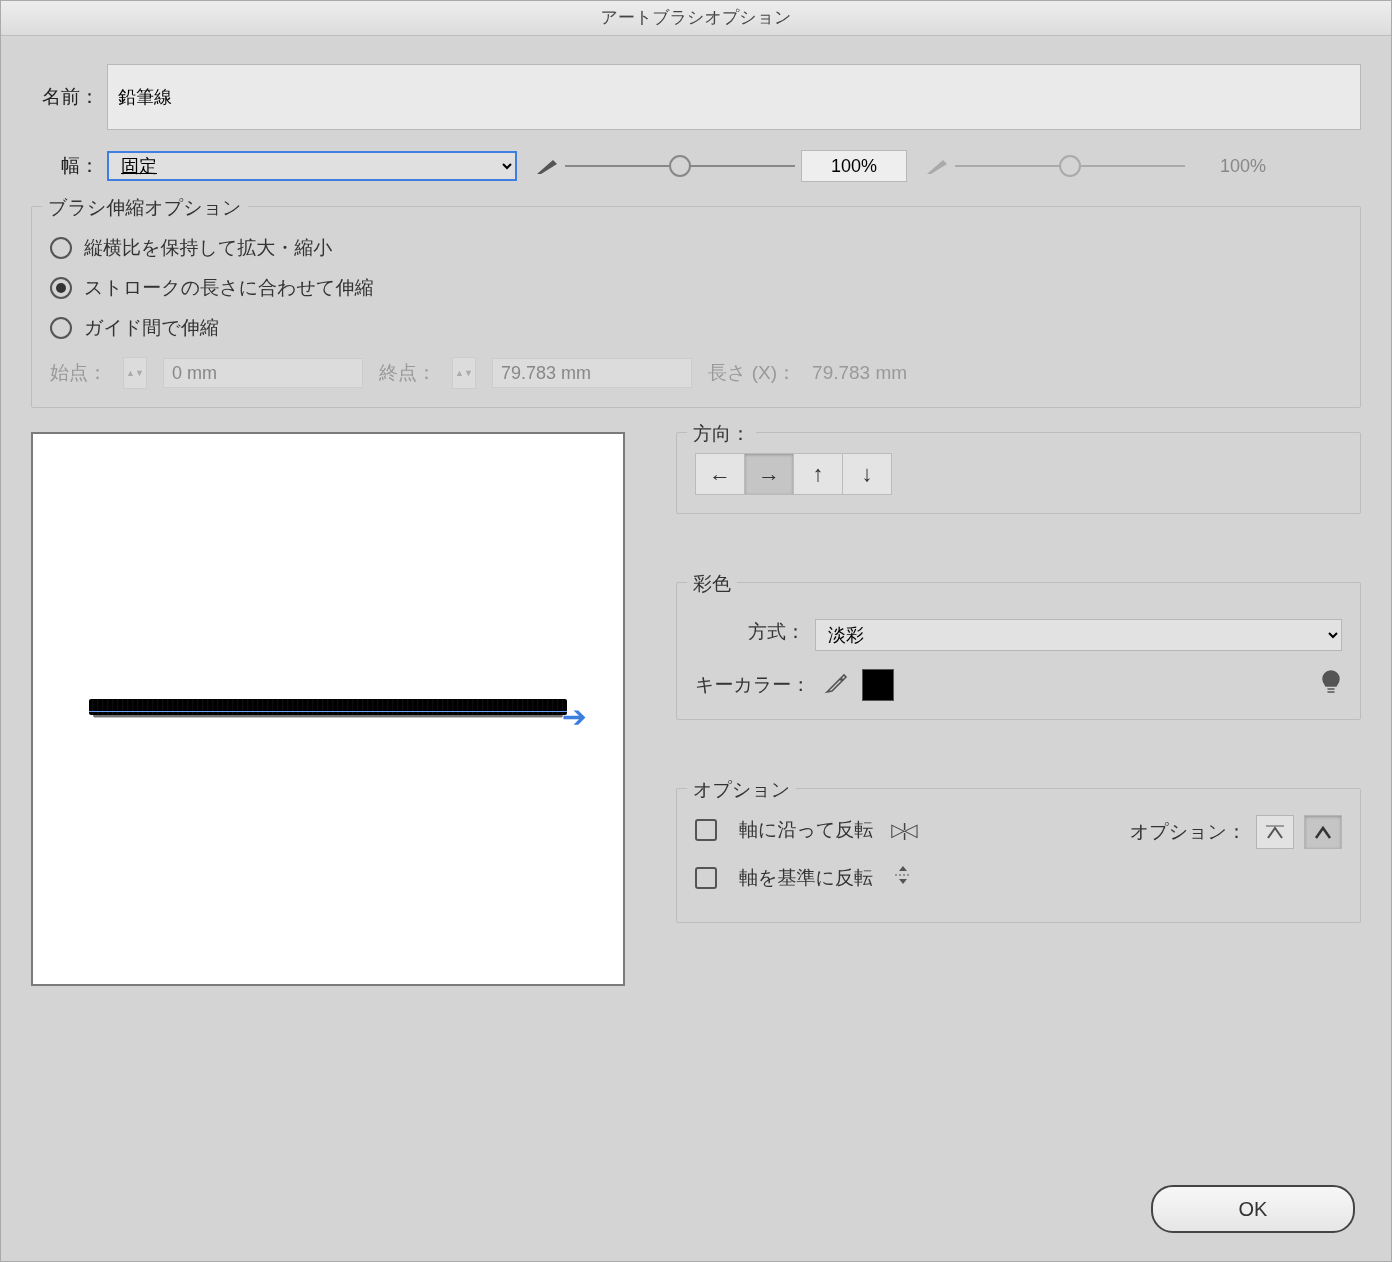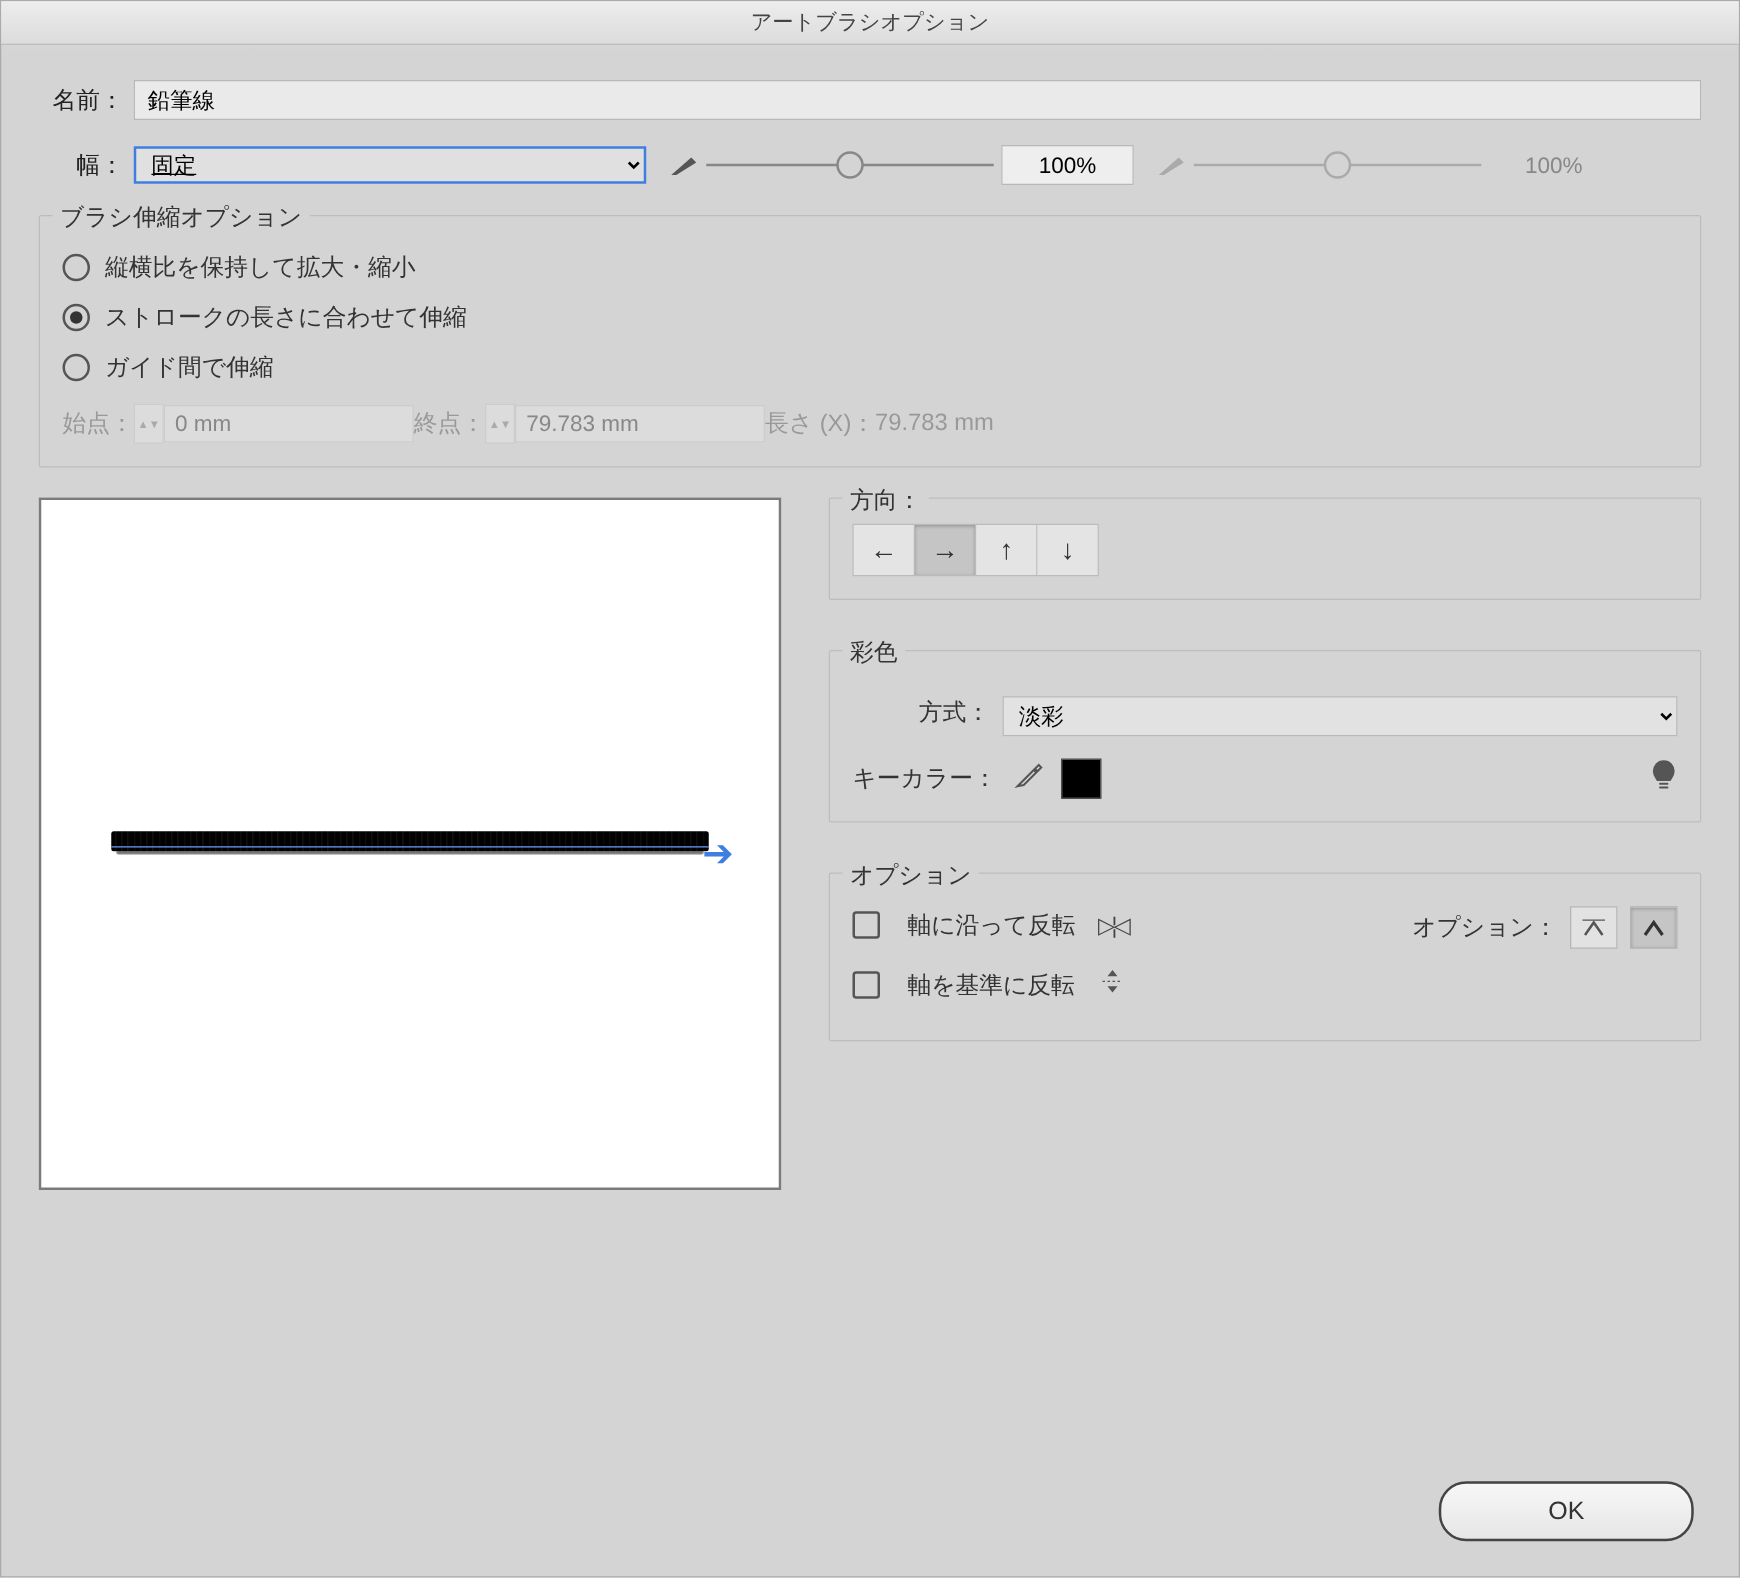--- a/index.html
+++ b/index.html
@@ -44,21 +44,21 @@
   text-align: right;
   margin-right: 8px;
   font-size: 19px;
   color: #222;
 }
 input.text {
   flex: 1;
   height: 30px;
   border: 1px solid #b8b8b8;
   background: #eaeaea;
-  padding: 0 10px;
+  padding: 17px 10px;
   font-size: 18px;
 }
 select.combo {
   height: 30px;
   border: 2px solid #3d7ee0;
   background: #e0e0e0;
   padding: 0 8px;
   font-size: 18px;
   width: 410px;
   box-sizing: border-box;
@@ -118,21 +118,21 @@
   display:flex; align-items:center; margin: 8px 0 14px 0; font-size: 19px;
 }
 .radio {
   width: 18px; height:18px; border: 2px solid #555; border-radius:50%; margin-right: 12px; display:inline-flex; align-items:center; justify-content:center;
 }
 .radio.checked::after { content:""; width: 10px; height:10px; background:#333; border-radius:50%; }
 .check {
   width: 18px; height:18px; border: 2px solid #555; border-radius:3px; margin-right: 10px; display:inline-block;
 }
 .guide-row {
-  display:flex; align-items:center; margin-top: 16px; color:#999; font-size:19px;
+  display:flex; align-items:center; gap: 16px; margin-top: 16px; color:#999; font-size:19px;
 }
 .guide-row .num-field.disabled { width: 200px; text-align:left; padding:0 8px; height:30px; box-sizing:border-box; border:1px solid #ccc; background:#dcdcdc;}
 .stepper {
   width: 22px; height: 30px; border:1px solid #ccc; background:#dcdcdc; display:flex; flex-direction:column; justify-content:space-around; align-items:center; font-size:9px; color:#aaa;
 }
 
 .lower {
   display: flex;
   gap: 38px;
 }
@@ -157,21 +157,21 @@
   box-shadow: 0 6px 0 -4px rgba(0,0,0,0.4), 0 8px 0 -5px rgba(0,0,0,0.25);
   border-radius: 2px;
 }
 .preview .stroke .baseline {
   position: absolute; left:0; right:0; top: 12px; height:1px; background:#6aa0ff;
 }
 .preview .stroke .arrow {
   position:absolute; right:-20px; top: 0px; font-size:30px; color:#3d7ee0;
 }
 
-.right-col { flex: 1; display:flex; flex-direction:column; gap: 16px;}
+.right-col { flex: 1; display:flex; flex-direction:column; gap: 44px; margin-left: 13px;}
 .dir-buttons { display:flex; border:1px solid #bbb; width:max-content; }
 .dir-btn {
   width: 48px; height: 40px; display:flex; align-items:center; justify-content:center;
   border-right:1px solid #bbb; font-size: 22px; background:#e4e4e4; cursor:pointer;
 }
 .dir-btn:last-child { border-right:none; }
 .dir-btn.selected { background:#c5c5c5; box-shadow: inset 0 1px 3px rgba(0,0,0,0.25); }
 
 .method-row {
   display:flex; align-items:flex-start; gap:10px; margin-top: 16px; font-size:19px;

